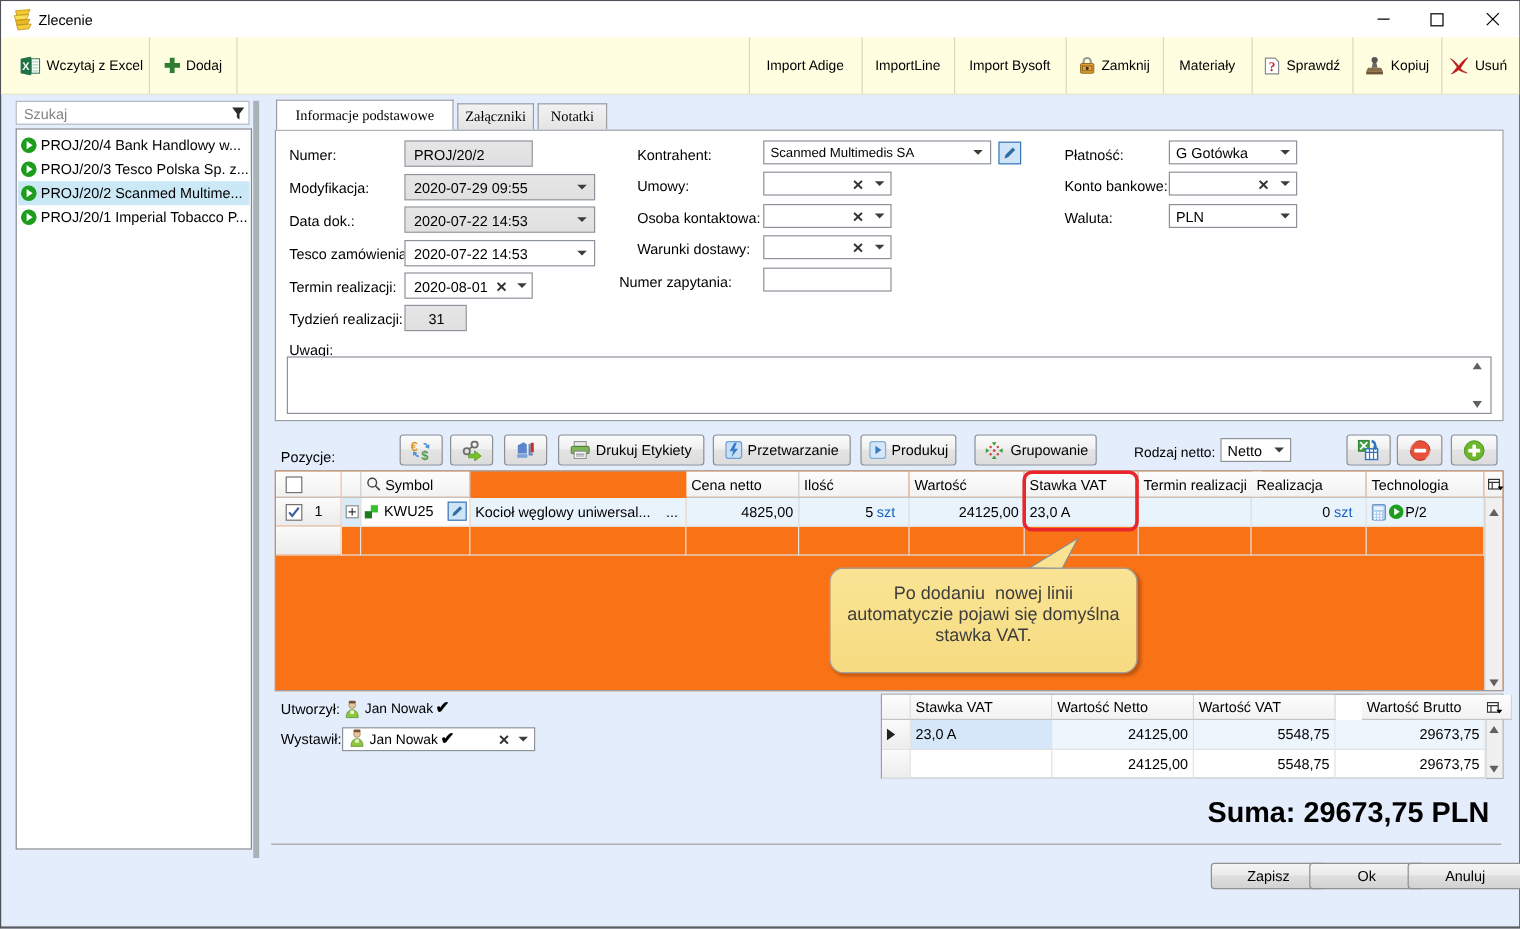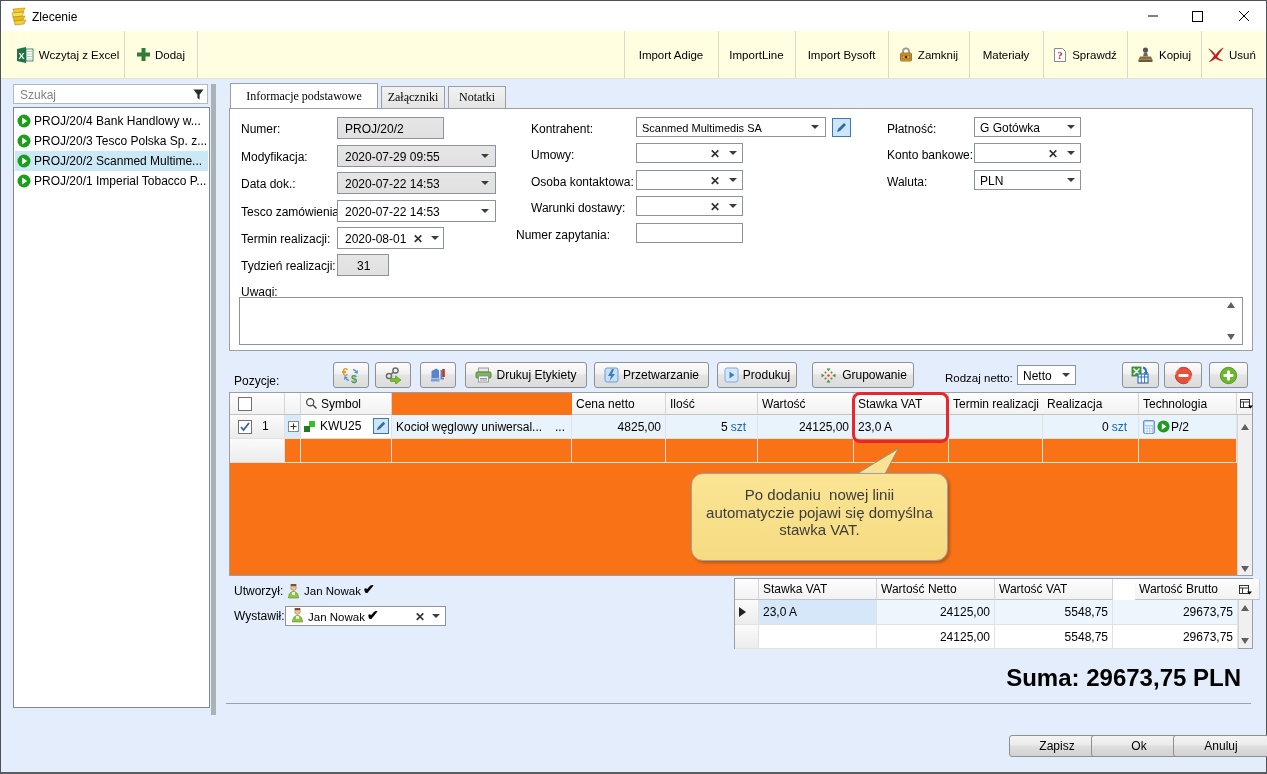--- a/index.html
+++ b/index.html
@@ -40,21 +40,21 @@
 .gcell { position:absolute; height:23px; border-right:1px solid #e2e2e2; border-bottom:1px solid #e2e2e2; font-size:12px; display:flex; align-items:center; padding:0 4px; }
 
 #balloon { left:690px; top:472px; width:257px; height:88px; background:linear-gradient(#fae494,#f6db81); border:1px solid #a0a0a0; border-radius:12px; box-shadow:2px 2px 3px rgba(0,0,0,0.25); z-index:5; }
 #balloon-text { left:690px; top:485px; width:257px; text-align:center; font-size:15px; color:#3d3d3d; line-height:17.5px; z-index:6; }
 
 #gridsum { left:733px; top:577px; width:519px; height:71px; background:#fff; border:1px solid #9b9fa5; }
 #gridsum .ghead { height:21px; }
 
 #suma { right:25px; top:651px; font-size:24px; font-weight:bold;margin-top:12px; }
 #hr { left:225px; top:702px; width:1025px; height:1px; background:#a0a0a0; }
-.btn { position:absolute; top:718px; width:96px; height:22px; border:1px solid #8e9094; border-radius:3px; background:linear-gradient(#f4f4f4,#ebebeb 45%,#dfdfdf 50%,#d2d2d2); font-size:12px; display:flex; align-items:center; justify-content:center;margin-top:16px; }
+.btn { position:absolute; top:718px; width:96px; height:22px; border:1px solid #8e9094; border-radius:3px; background:linear-gradient(#f4f4f4,#ebebeb 45%,#dfdfdf 50%,#d2d2d2); font-size:12px; display:flex; align-items:center; justify-content:center; }
 </style>
 </head>
 <body>
 <div id="win">
 
 <div class="abs" id="titlebar"></div>
 <svg class="abs" style="left:10px;top:6px" width="19" height="19" viewBox="0 0 19 19">
   <g>
     <polygon points="2,2 14,1 12,5 3,6" fill="#f5c828" stroke="#b58a12" stroke-width="0.6"></polygon>
     <polygon points="1,6 13,5 11,9 2,10" fill="#fbde55" stroke="#b58a12" stroke-width="0.6"></polygon>

